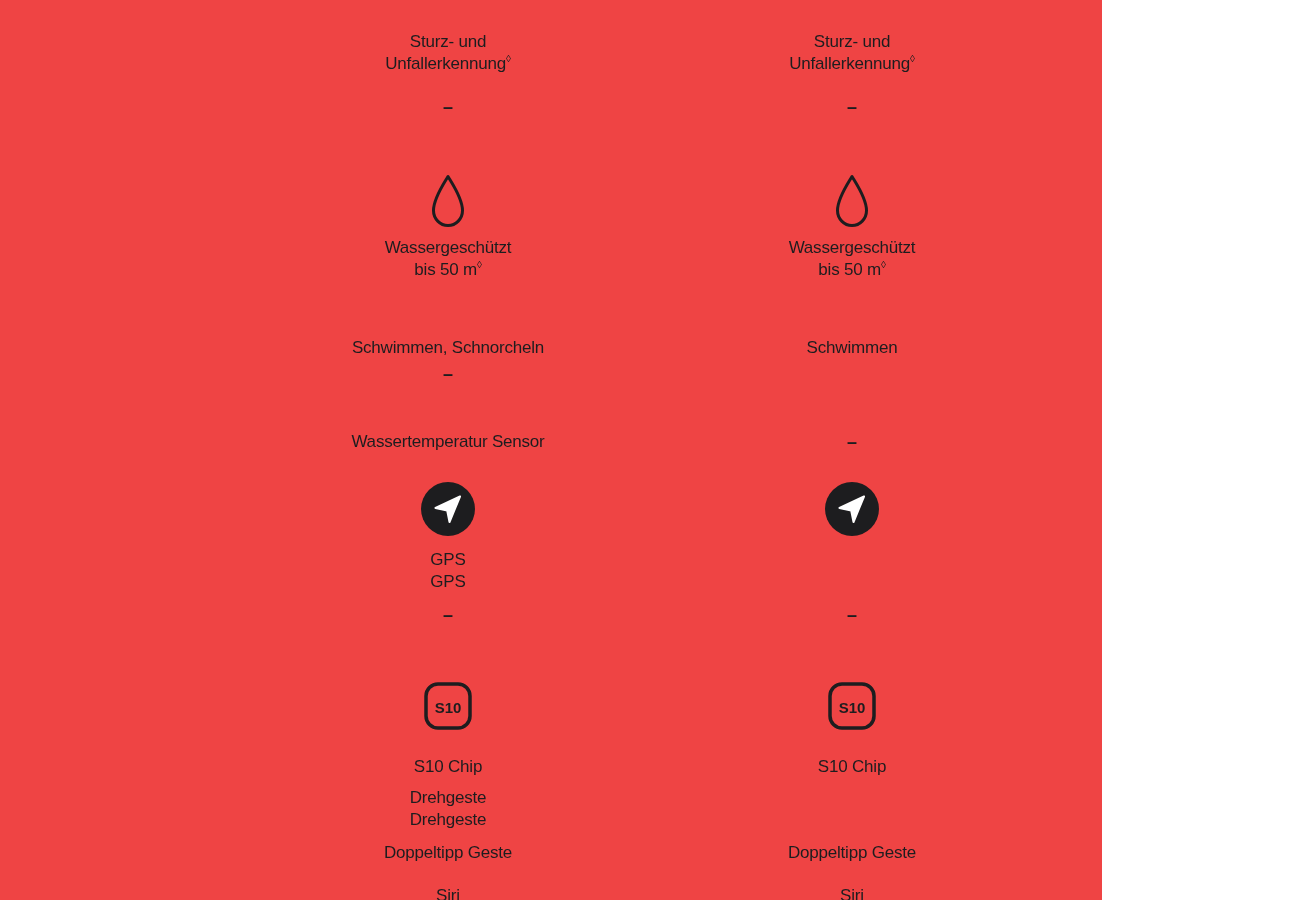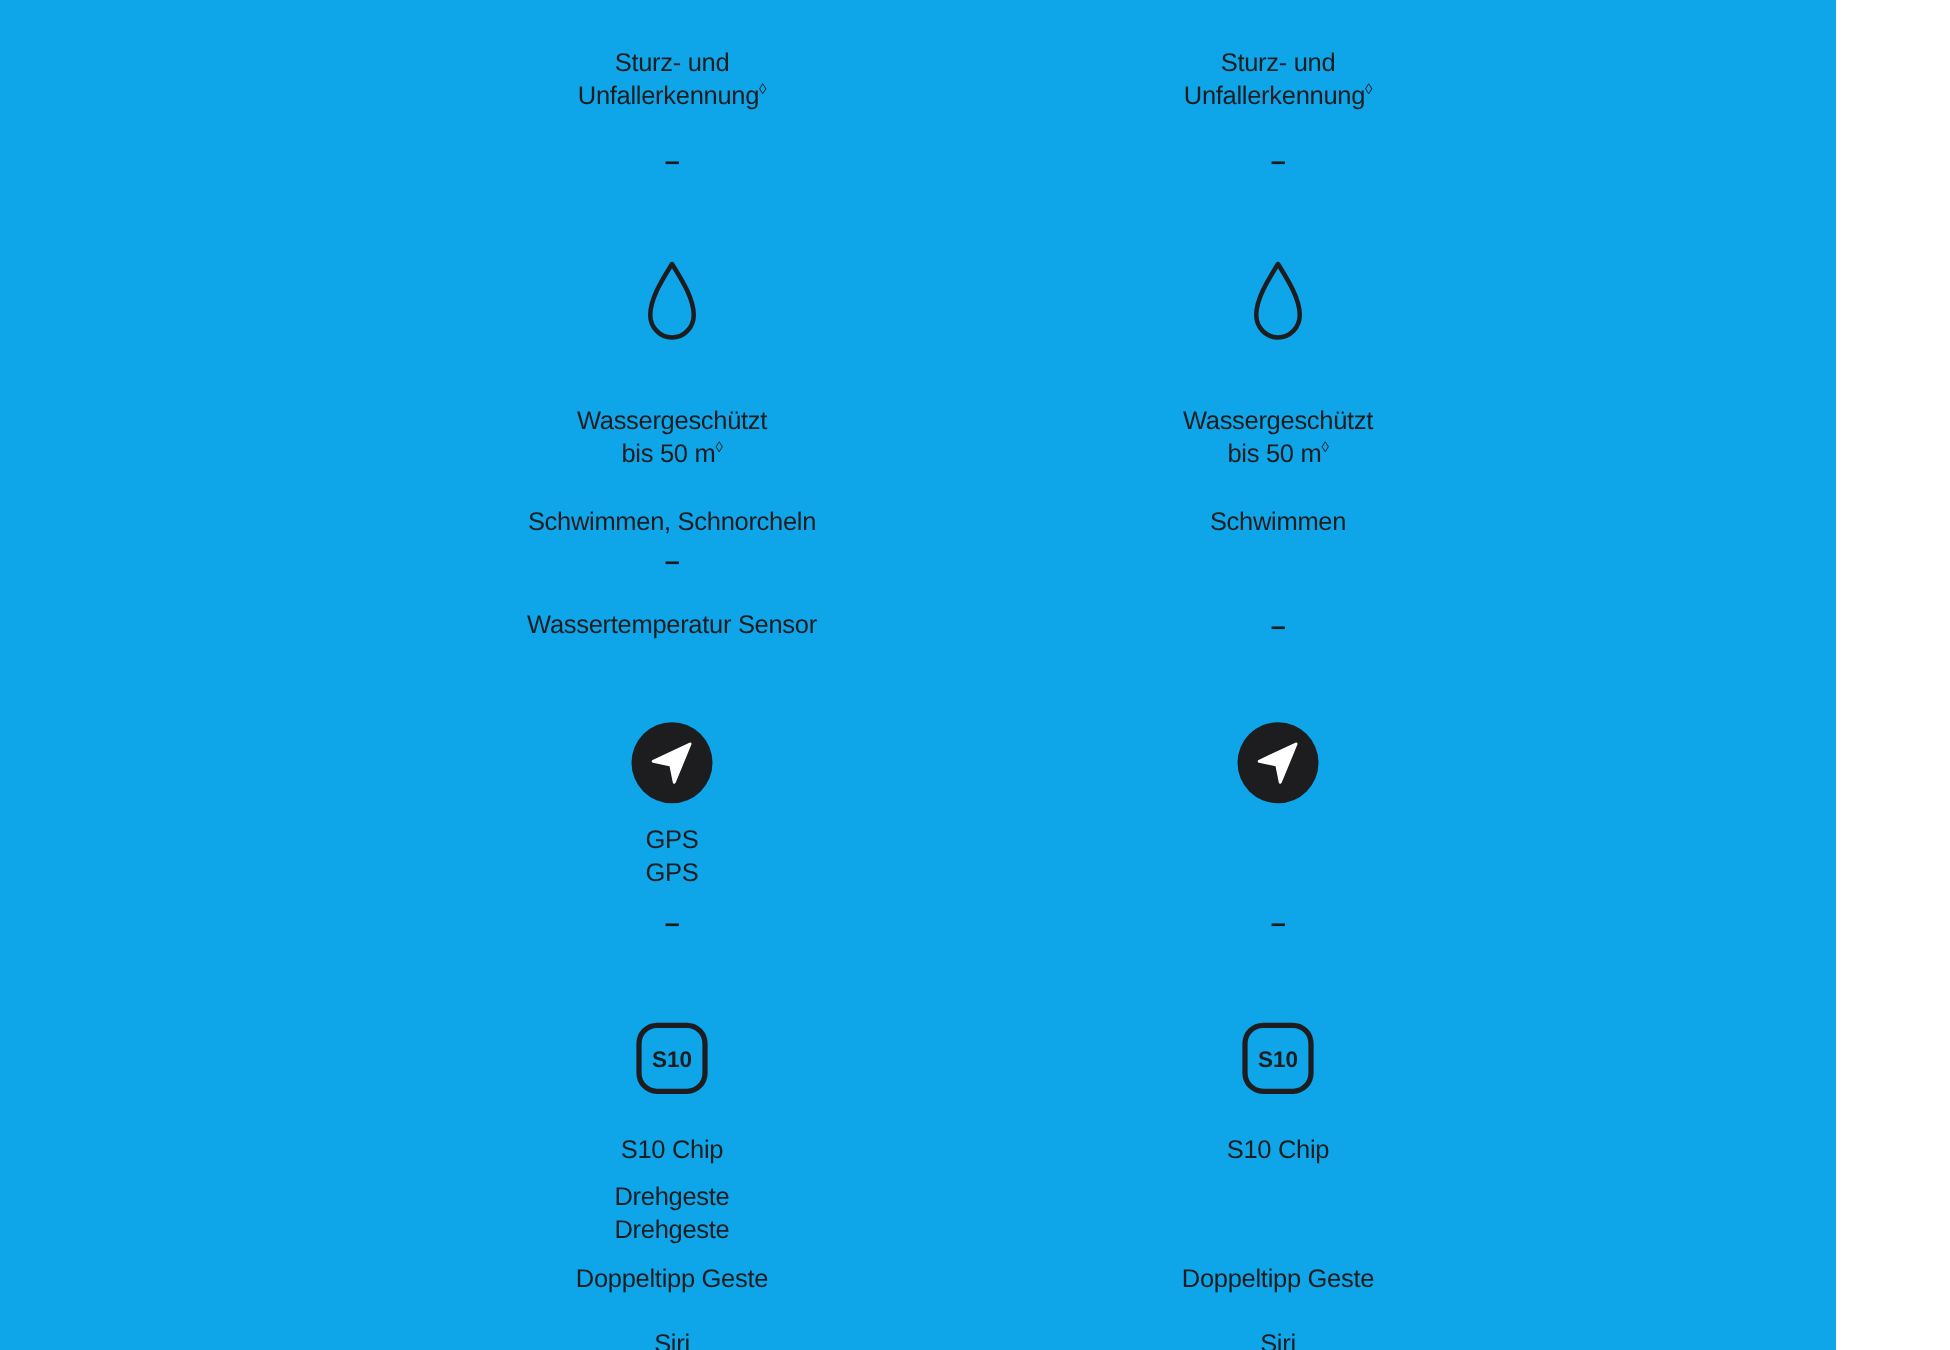--- a/index.html
+++ b/index.html
@@ -2,24 +2,24 @@
 <html><head>
 <meta charset="utf-8">
 <style>
   html, body {
     margin: 0;
     padding: 0;
     background: #ffffff;
   }
   #stage {
     position: relative;
-    width: 1224px;
+    width: 1102px;
     height: 900px;
     overflow: hidden;
-    background: #0ea5e9;
+    background: #ef4444;
     font-family: "Liberation Sans", "DejaVu Sans", sans-serif;
     color: #1d1d1f;
   }
   .row {
     position: absolute;
     left: 246px;
     width: 808px;
     display: flex;
     transform: translateY(-50%);
   }
@@ -82,21 +82,21 @@
       </div>
     </div>
     <div class="row" style="top: 203px;">
       <div class="cell"><span class="icon-wrap"><svg width="36" height="56" viewBox="0 0 36 56">
             <path d="M18 3.5 C 13.5 11, 3.5 25.5, 3.5 37.5 C 3.5 45.8, 10 52.5, 18 52.5 C 26 52.5, 32.5 45.8, 32.5 37.5 C 32.5 25.5, 22.5 11, 18 3.5 Z" fill="none" stroke="#1d1d1f" stroke-width="3" stroke-linejoin="round"></path>
           </svg></span></div>
       <div class="cell"><span class="icon-wrap"><svg width="36" height="56" viewBox="0 0 36 56">
             <path d="M18 3.5 C 13.5 11, 3.5 25.5, 3.5 37.5 C 3.5 45.8, 10 52.5, 18 52.5 C 26 52.5, 32.5 45.8, 32.5 37.5 C 32.5 25.5, 22.5 11, 18 3.5 Z" fill="none" stroke="#1d1d1f" stroke-width="3" stroke-linejoin="round"></path>
           </svg></span></div>
     </div>
-    <div class="row" style="top: 292px;">
+    <div class="row" style="top: 259px;">
       <div class="cell">
         <div class="line">Wassergeschützt</div>
         <div class="line">bis 50 m<sup>◊</sup></div>
       </div>
       <div class="cell">
         <div class="line">Wassergeschützt</div>
         <div class="line">bis 50 m<sup>◊</sup></div>
       </div>
     </div>
     <div class="row" style="top: 348px;">
@@ -105,21 +105,21 @@
       </div>
       <div class="cell">
         <div class="line">Schwimmen</div>
       </div>
     </div>
     <div class="row" style="top: 374px;">
       <div class="cell">
         <div class="line dash">–</div>
       </div>
     </div>
-    <div class="row" style="top: 417px;">
+    <div class="row" style="top: 442px;">
       <div class="cell">
         <div class="line">Wassertemperatur Sensor</div>
       </div>
       <div class="cell">
         <div class="line dash">–</div>
       </div>
     </div>
     <div class="row" style="top: 511px;">
       <div class="cell"><span class="icon-wrap"><svg width="56" height="56" viewBox="0 0 56 56">
             <circle cx="28" cy="28" r="27" fill="#1d1d1f"></circle>

